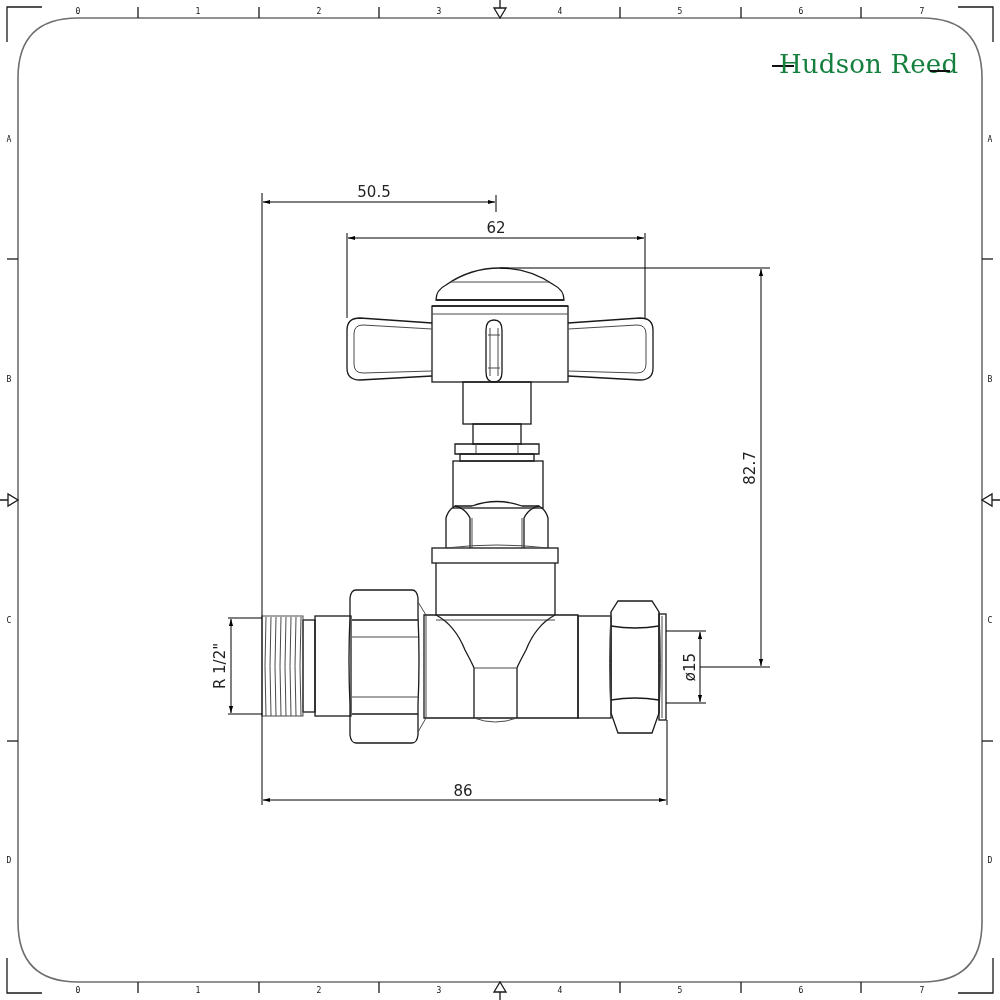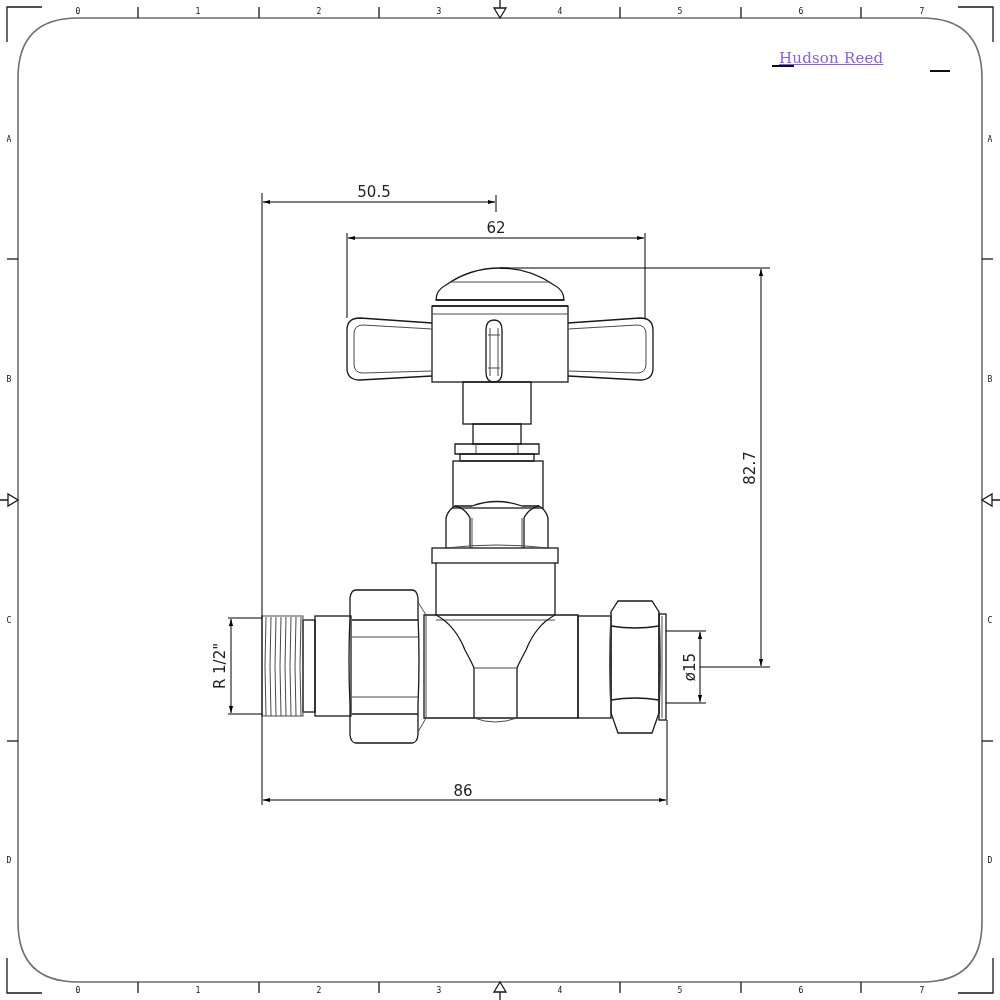--- a/index.html
+++ b/index.html
@@ -4,21 +4,21 @@
   <style>
     html, body { margin: 0; padding: 0; background: #ffffff; }
     body { width: 1000px; height: 1000px; position: relative; overflow: hidden; font-family: "DejaVu Sans", sans-serif; }
     svg { position: absolute; left: 0; top: 0; }
     .line { stroke: #1a1a1a; stroke-width: 1.3; fill: none; }
     .thin { stroke: #4a4a4a; stroke-width: 1; fill: none; }
     .frame { stroke: #6e6e6e; stroke-width: 1.6; fill: none; }
     .dim { stroke: #000; stroke-width: 1; fill: none; }
     .dimtext { font-family: "DejaVu Sans", sans-serif; font-size: 15px; fill: #222; }
     .ruler-label { font-family: "DejaVu Sans Mono", monospace; font-size: 8px; fill: #111; }
-    .brand { position: absolute; left: 779px; top: 49px; font-family: "DejaVu Serif", serif; font-size: 15px; color: #8b5cf6; letter-spacing: 0.2px; text-decoration: underline; }
+    .brand { position: absolute; left: 779px; top: 49px; font-family: "DejaVu Serif", serif; font-size: 26px; color: #15803d; letter-spacing: 0.2px; }
     .brand-bar-left { position: absolute; left: 772px; top: 65px; width: 22px; height: 1.5px; background: #111; }
     .brand-bar-right { position: absolute; left: 930px; top: 70px; width: 20px; height: 1.5px; background: #111; }
   </style>
 </head>
 <body>
 
 <svg width="1000" height="1000" viewBox="0 0 1000 1000" xmlns="http://www.w3.org/2000/svg">
 
   <g>
 

